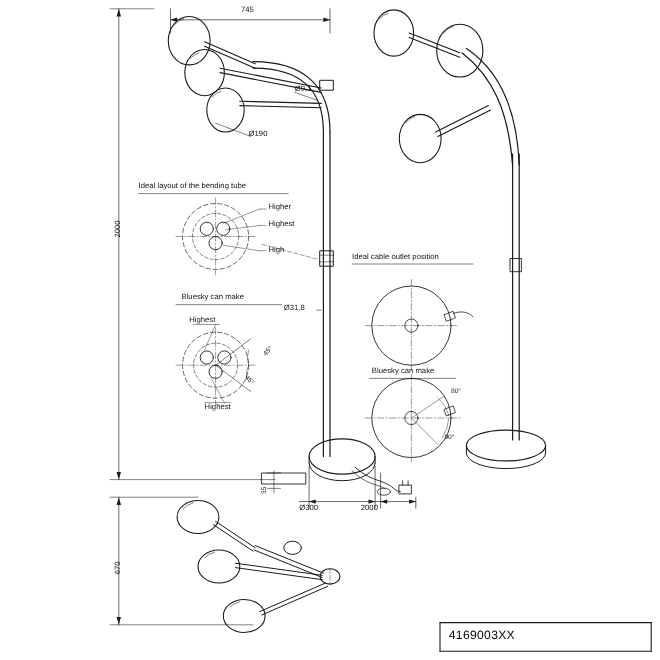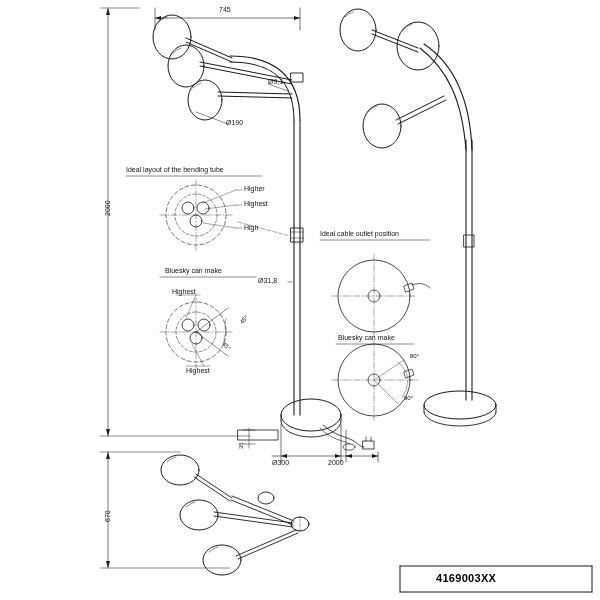--- a/index.html
+++ b/index.html
@@ -19,23 +19,22 @@
     color:#111;
     white-space:nowrap;
   }
   .lbl.rot90{transform:rotate(-90deg);transform-origin:0 0;}
   .lbl.rot45{transform:rotate(-45deg);transform-origin:0 0;}
   .lbl.rotm45{transform:rotate(45deg);transform-origin:0 0;}
   #partnumber{
     position:absolute;
     left:408px;top:572px;
     font-size:11px;
-    font-weight:bold;
+    font-weight:normal;
     letter-spacing:0.3px;
-    margin-left:28px;
   }
 </style>
 </head>
 <body>
 
 <div id="sheet">
 
   <svg width="600" height="600" viewBox="0 0 600 600">
     <g fill="none" stroke="#1a1a1a" stroke-width="0.8" stroke-linecap="round" stroke-linejoin="round">
 

